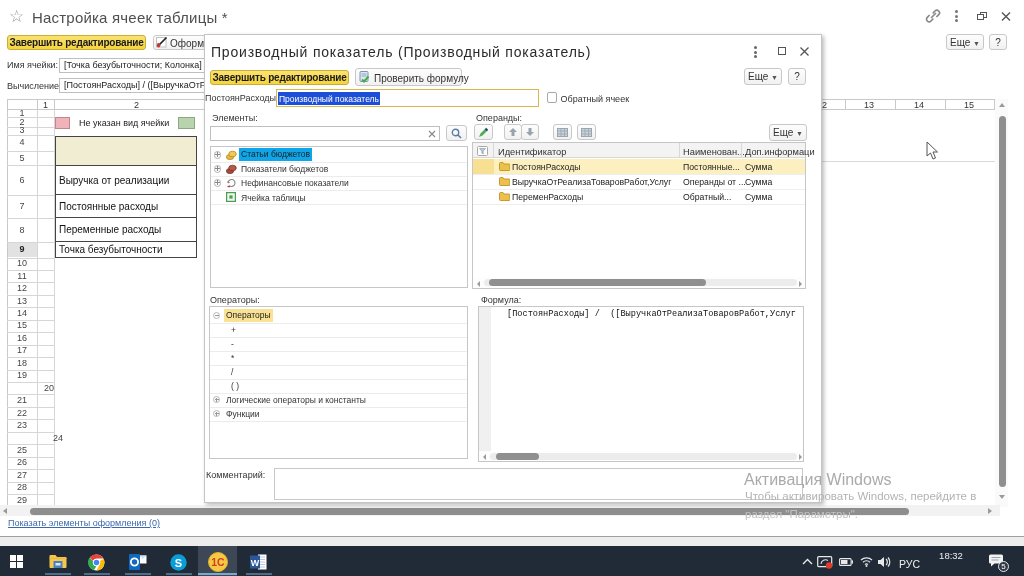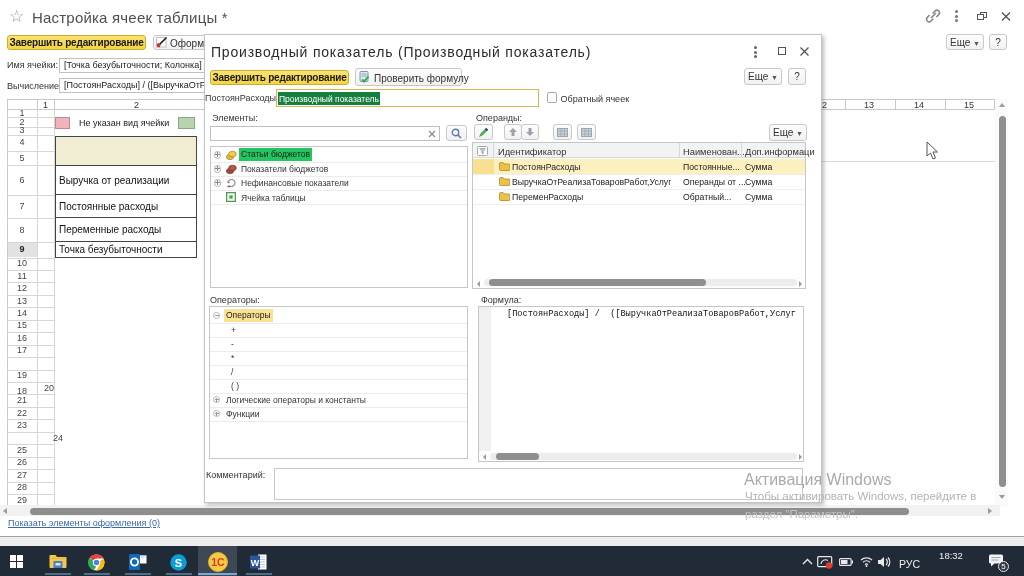--- a/index.html
+++ b/index.html
@@ -102,21 +102,21 @@
 <div class="a" style="left:7.5px;top:242.5px;width:29.5px;height:14.5px;background:#e2e2e2;"></div>
 <div class="a" style="left:7px;top:244.25px;width:30px;text-align:center;font-size:9px;font-weight:bold;color:#222;">9</div>
 <div class="a" style="left:7px;top:258.225px;width:30px;text-align:center;font-size:9px;color:#444;">10</div>
 <div class="a" style="left:7px;top:270.67499999999995px;width:30px;text-align:center;font-size:9px;color:#444;">11</div>
 <div class="a" style="left:7px;top:283.125px;width:30px;text-align:center;font-size:9px;color:#444;">12</div>
 <div class="a" style="left:7px;top:295.57500000000005px;width:30px;text-align:center;font-size:9px;color:#444;">13</div>
 <div class="a" style="left:7px;top:308.025px;width:30px;text-align:center;font-size:9px;color:#444;">14</div>
 <div class="a" style="left:7px;top:320.475px;width:30px;text-align:center;font-size:9px;color:#444;">15</div>
 <div class="a" style="left:7px;top:332.92499999999995px;width:30px;text-align:center;font-size:9px;color:#444;">16</div>
 <div class="a" style="left:7px;top:345.375px;width:30px;text-align:center;font-size:9px;color:#444;">17</div>
-<div class="a" style="left:7px;top:357.82500000000005px;width:30px;text-align:center;font-size:9px;color:#444;margin-top:28px;">18</div>
+<div class="a" style="left:7px;top:357.82500000000005px;width:30px;text-align:center;font-size:9px;color:#444;">18</div>
 <div class="a" style="left:7px;top:370.275px;width:30px;text-align:center;font-size:9px;color:#444;">19</div>
 <div class="a" style="left:24px;top:382.725px;width:30px;text-align:right;font-size:9px;color:#444;">20</div>
 <div class="a" style="left:7px;top:395.17499999999995px;width:30px;text-align:center;font-size:9px;color:#444;">21</div>
 <div class="a" style="left:7px;top:407.625px;width:30px;text-align:center;font-size:9px;color:#444;">22</div>
 <div class="a" style="left:7px;top:420.07500000000005px;width:30px;text-align:center;font-size:9px;color:#444;">23</div>
 <div class="a" style="left:7px;top:432.525px;width:30px;text-align:center;font-size:9px;color:#444;margin-left:36px;">24</div>
 <div class="a" style="left:7px;top:444.975px;width:30px;text-align:center;font-size:9px;color:#444;">25</div>
 <div class="a" style="left:7px;top:457.42499999999995px;width:30px;text-align:center;font-size:9px;color:#444;">26</div>
 <div class="a" style="left:7px;top:469.875px;width:30px;text-align:center;font-size:9px;color:#444;">27</div>
 <div class="a" style="left:7px;top:482.32500000000005px;width:30px;text-align:center;font-size:9px;color:#444;">28</div>
@@ -170,21 +170,21 @@
  <rect x="1" y="0.5" width="8" height="10" rx="1" fill="#dfe7f0" stroke="#7d93b5" stroke-width="1"></rect>
  <path d="M2.5 3 h5 M2.5 5 h5" stroke="#7d93b5" stroke-width="0.8"></path>
  <path d="M3 8.5 L5 10.5 L9.5 5.5" stroke="#3fae49" stroke-width="2" fill="none"></path>
   </svg>
 <div class="a" style="left:374px;top:72.5px;font-size:10px;color:#333;">Проверить формулу</div>
 <div class="a btn" style="left:744px;top:68px;width:38px;height:17px;font-size:10px;text-align:center;line-height:16px;">Еще <span style="font-size:7px;color:#555;">▼</span></div>
 <div class="a btn" style="left:788px;top:68px;width:18px;height:17px;font-size:10px;text-align:center;line-height:16px;">?</div>
 
 <div class="a lbl" style="left:205px;top:93px;">ПостоянРасходы:</div>
 <div class="a" style="left:276px;top:89px;width:263px;height:18px;background:#fff;border:1.5px solid #d8b84e;"></div>
-<div class="a" style="left:278px;top:92px;font-size:8.5px;background:#15803d;color:#fff;padding:1.5px 1px;">Производный показатель</div>
+<div class="a" style="left:278px;top:92px;font-size:8.5px;background:#1d4ed8;color:#fff;padding:1.5px 1px;">Производный показатель</div>
 <div class="a" style="left:546.5px;top:92px;width:10.5px;height:10.5px;border:1px solid #a8a8a8;border-radius:2px;background:#fff;"></div>
 <div class="a lbl" style="left:560.5px;top:94px;">Обратный ячеек</div>
 
 <div class="a lbl" style="left:212px;top:112.5px;">Элементы:</div>
 <div class="a inp" style="left:210px;top:126px;width:230px;height:15px;"></div>
 <svg class="a" style="left:428px;top:130px;" width="8" height="8" viewBox="0 0 8 8">
     <path d="M1 1 L7 7 M7 1 L1 7" stroke="#8a8a8a" stroke-width="1.2"></path>
   </svg>
 <div class="a btn" style="left:446px;top:125px;width:21px;height:16px;"></div>
 <svg class="a" style="left:451px;top:128px;" width="11" height="11" viewBox="0 0 11 11">
@@ -219,21 +219,21 @@
 <div class="a btn" style="left:769px;top:124px;width:38px;height:17px;font-size:10px;text-align:center;line-height:16px;">Еще <span style="font-size:7px;color:#555;">▼</span></div>
 
 <div class="a" style="left:210px;top:146px;width:258px;height:142px;border:1px solid #c6c6c6;background:#fff;"></div>
 <div class="a" style="left:213.5px;top:151.0px;width:7.5px;height:7.5px;border:1px solid #b0b0b0;border-radius:50%;background:#fdfdfd;"></div>
 <div class="a" style="left:214.5px;top:153.5px;width:5px;height:1px;background:#888;"></div>
 <div class="a" style="left:216.5px;top:151.5px;width:1px;height:5px;background:#888;"></div>
 <svg class="a" style="left:226px;top:149.5px;" width="11" height="10" viewBox="0 0 11 10">
     <ellipse cx="4" cy="7" rx="3.6" ry="2.6" fill="#e8b93c" stroke="#a8801d" stroke-width="0.7"></ellipse>
     <ellipse cx="6.5" cy="4" rx="3.8" ry="2.8" fill="#f2ca52" stroke="#a8801d" stroke-width="0.7"></ellipse>
   </svg>
-<div class="a" style="left:239px;top:148.0px;height:13px;background:#22c55e;font-size:8.5px;color:#222;line-height:13px;padding:0 2px;">Статьи бюджетов</div>
+<div class="a" style="left:239px;top:148.0px;height:13px;background:#0ea5e9;font-size:8.5px;color:#222;line-height:13px;padding:0 2px;">Статьи бюджетов</div>
 <div class="a" style="left:211px;top:161.7px;width:256px;height:1px;background:#ececec;"></div>
 <div class="a" style="left:213.5px;top:165.2px;width:7.5px;height:7.5px;border:1px solid #b0b0b0;border-radius:50%;background:#fdfdfd;"></div>
 <div class="a" style="left:214.5px;top:167.7px;width:5px;height:1px;background:#888;"></div>
 <div class="a" style="left:216.5px;top:165.7px;width:1px;height:5px;background:#888;"></div>
 <svg class="a" style="left:226px;top:163.7px;" width="11" height="10" viewBox="0 0 11 10">
     <ellipse cx="4" cy="7" rx="3.6" ry="2.6" fill="#a34d3f" stroke="#6d2c22" stroke-width="0.7"></ellipse>
     <ellipse cx="6.5" cy="4" rx="3.8" ry="2.8" fill="#b85948" stroke="#6d2c22" stroke-width="0.7"></ellipse>
   </svg>
 <div class="a" style="left:241px;top:164.2px;font-size:8.5px;color:#333;">Показатели бюджетов</div>
 <div class="a" style="left:211px;top:175.89999999999998px;width:256px;height:1px;background:#ececec;"></div>

